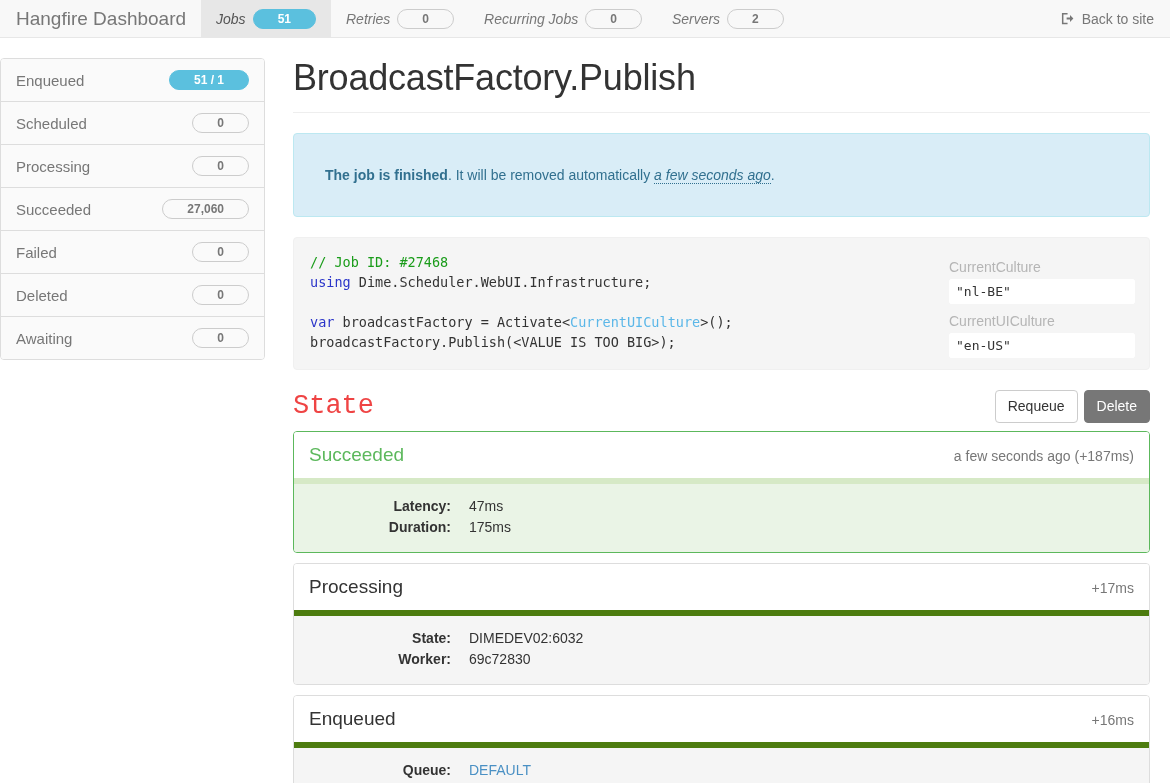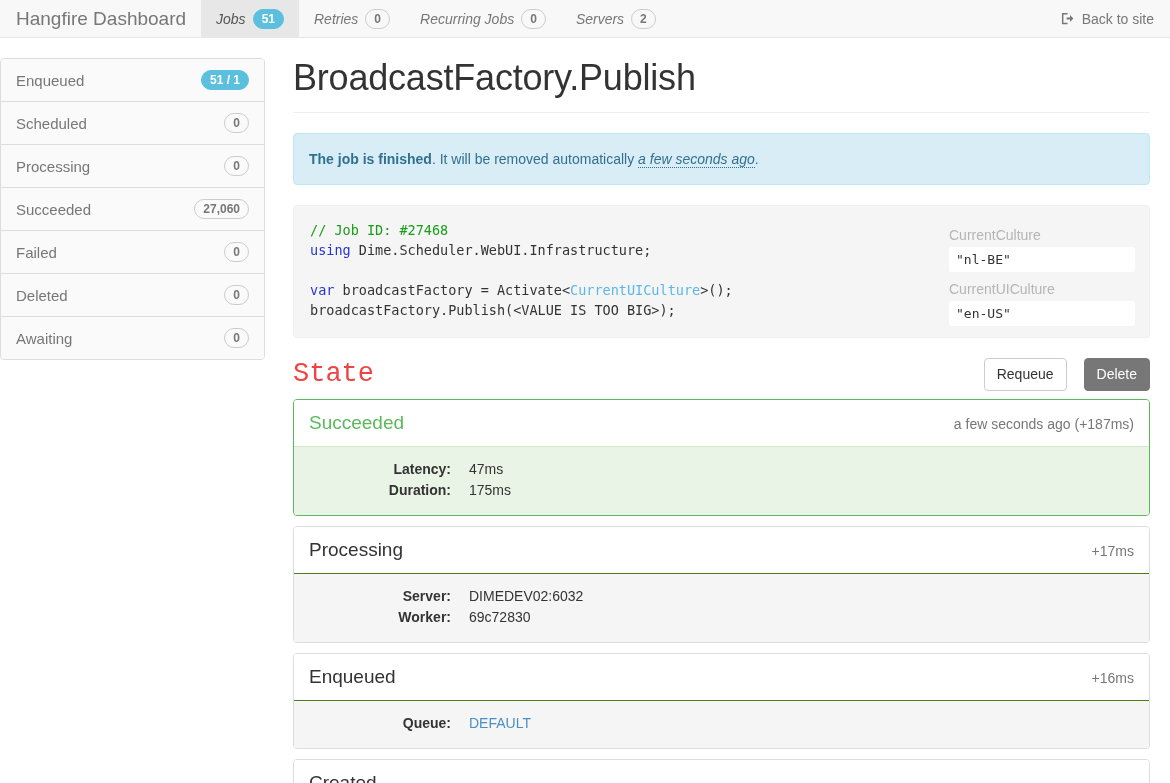--- a/index.html
+++ b/index.html
@@ -40,21 +40,21 @@
     font-size: 14px;
     text-decoration: none;
     white-space: nowrap;
     cursor: pointer;
   }
   .nav-item.active { background: #e7e7e7; color: #555555; }
   .nav-label { margin-right: 7px; font-style: italic; }
   .badge-pill {
     display: inline-block;
     min-width: 10px;
-    padding: 3px 8px;
+    padding: 3px 24px;
     font-size: 12px;
     font-weight: bold;
     line-height: 1;
     color: #777777;
     text-align: right;
     border: 1px solid #cccccc;
     border-radius: 10px;
     background: transparent;
   }
   .badge-pill.filled {
@@ -118,21 +118,21 @@
     border-top: 1px solid #eeeeee;
     margin: 14px 0 20px 0;
   }
 
   
   .alert-info {
     background: #d9edf7;
     border: 1px solid #bce8f1;
     border-radius: 4px;
     color: #31708f;
-    padding: 15px;
+    padding: 31px;
     font-size: 14px;
     line-height: 20px;
     margin: 0 0 20px 0;
   }
   .alert-info b { font-weight: bold; }
   .time-ago {
     font-style: italic;
     border-bottom: 1px dotted #31708f;
     cursor: help;
   }
@@ -196,21 +196,21 @@
     margin: 0 0 8px 0;
   }
   .state-title {
     font-size: 27px;
     font-weight: normal;
     color: #ef4444;
     margin: 0;
     line-height: 1.1;
     font-family: Liberation Mono, monospace;
   }
-  .btn-group { display: flex; gap: 17px; align-items: flex-end; }
+  .btn-group { display: flex; gap: 6px; align-items: flex-end; }
   .btn {
     font-size: 14px;
     line-height: 1.42;
     padding: 6px 12px;
     border-radius: 4px;
     cursor: pointer;
     white-space: nowrap;
     font-family: "Liberation Sans", sans-serif;
   }
   .btn-default {
@@ -245,21 +245,21 @@
     line-height: 24px;
     color: #333333;
   }
   .panel.success .ph-title { color: #5cb85c; }
   .panel-head .ph-meta {
     font-size: 14px;
     color: #777777;
   }
   .panel-body {
     background: #f5f5f5;
-    border-top: 1px solid #4d7c0f;
+    border-top: 6px solid #4d7c0f;
     padding: 12px 15px 14px 15px;
   }
   .panel.success .panel-body {
     background: #eaf4e6;
     border-top-color: #d6e9c6;
   }
   .dl {
     display: grid;
     grid-template-columns: 142px auto;
     column-gap: 18px;
@@ -396,21 +396,21 @@
             </dl>
           </div>
         </div>
         <div class="panel">
           <div class="panel-head">
             <span class="ph-title">Processing</span>
             <span class="ph-meta">+17ms</span>
           </div>
           <div class="panel-body">
             <dl class="dl">
-              <dt>Server:</dt>
+              <dt>State:</dt>
               <dd>DIMEDEV02:6032</dd>
               <dt>Worker:</dt>
               <dd>69c72830</dd>
             </dl>
           </div>
         </div>
         <div class="panel">
           <div class="panel-head">
             <span class="ph-title">Enqueued</span>
             <span class="ph-meta">+16ms</span>

